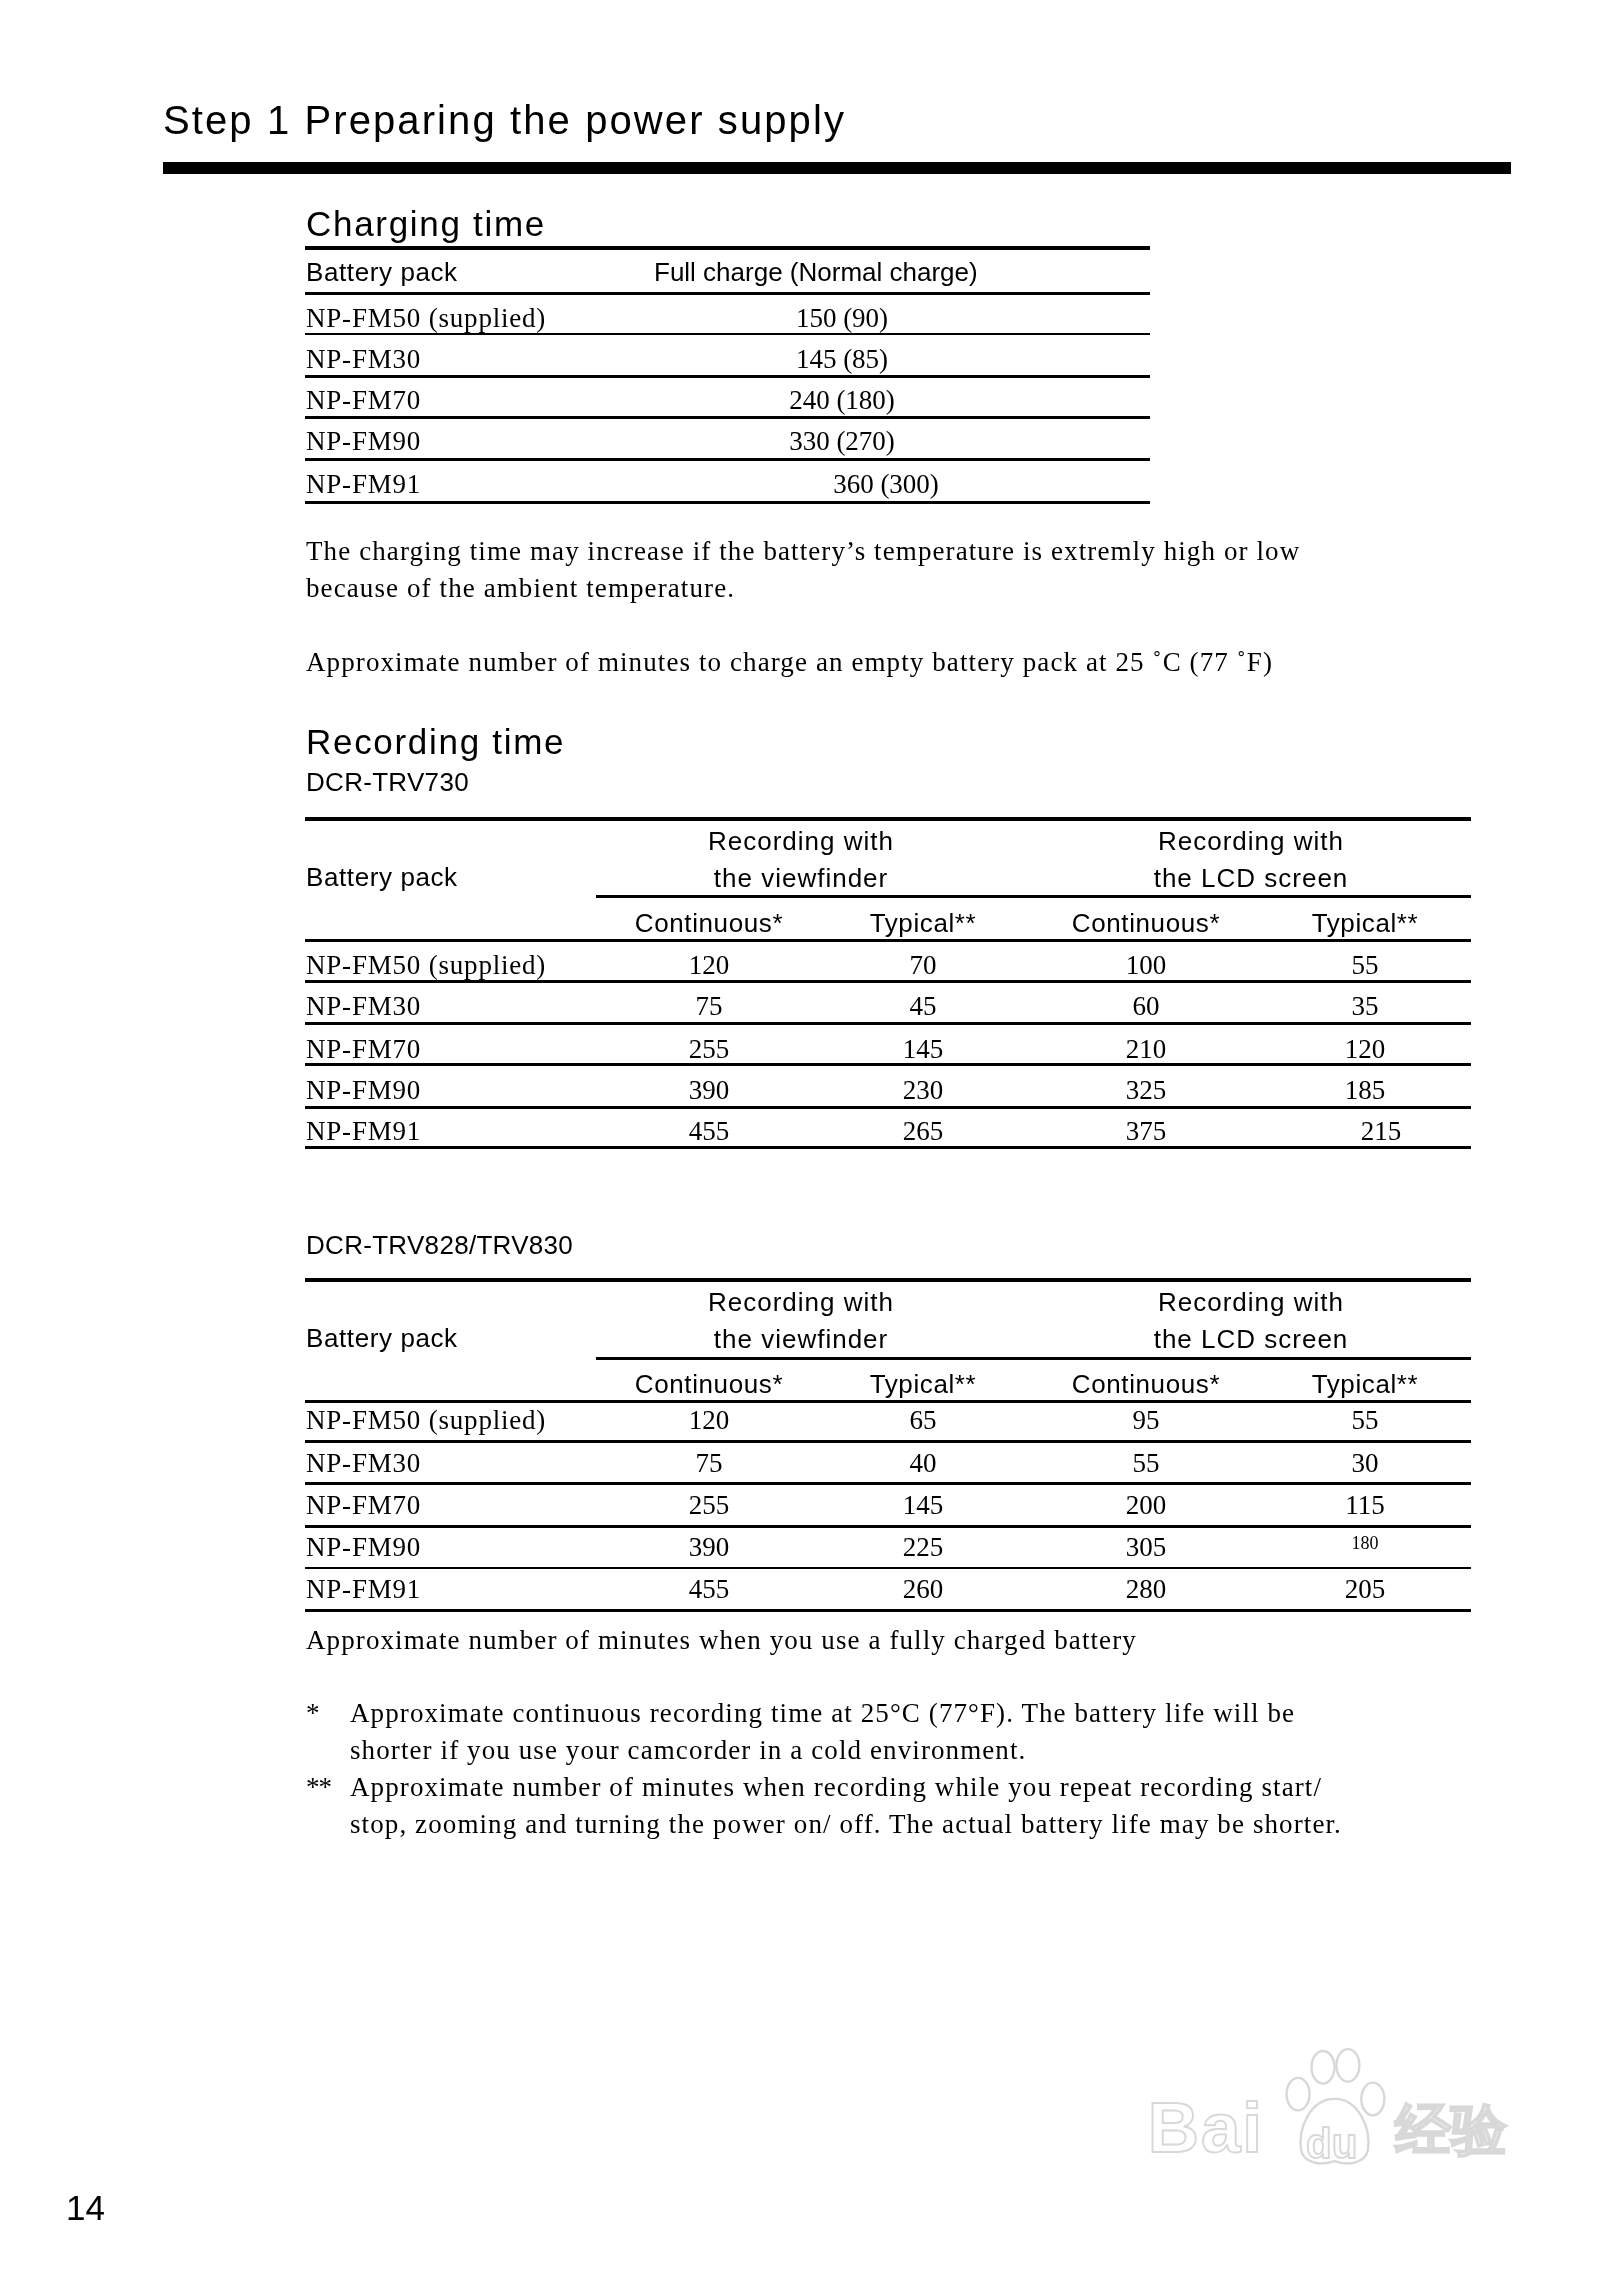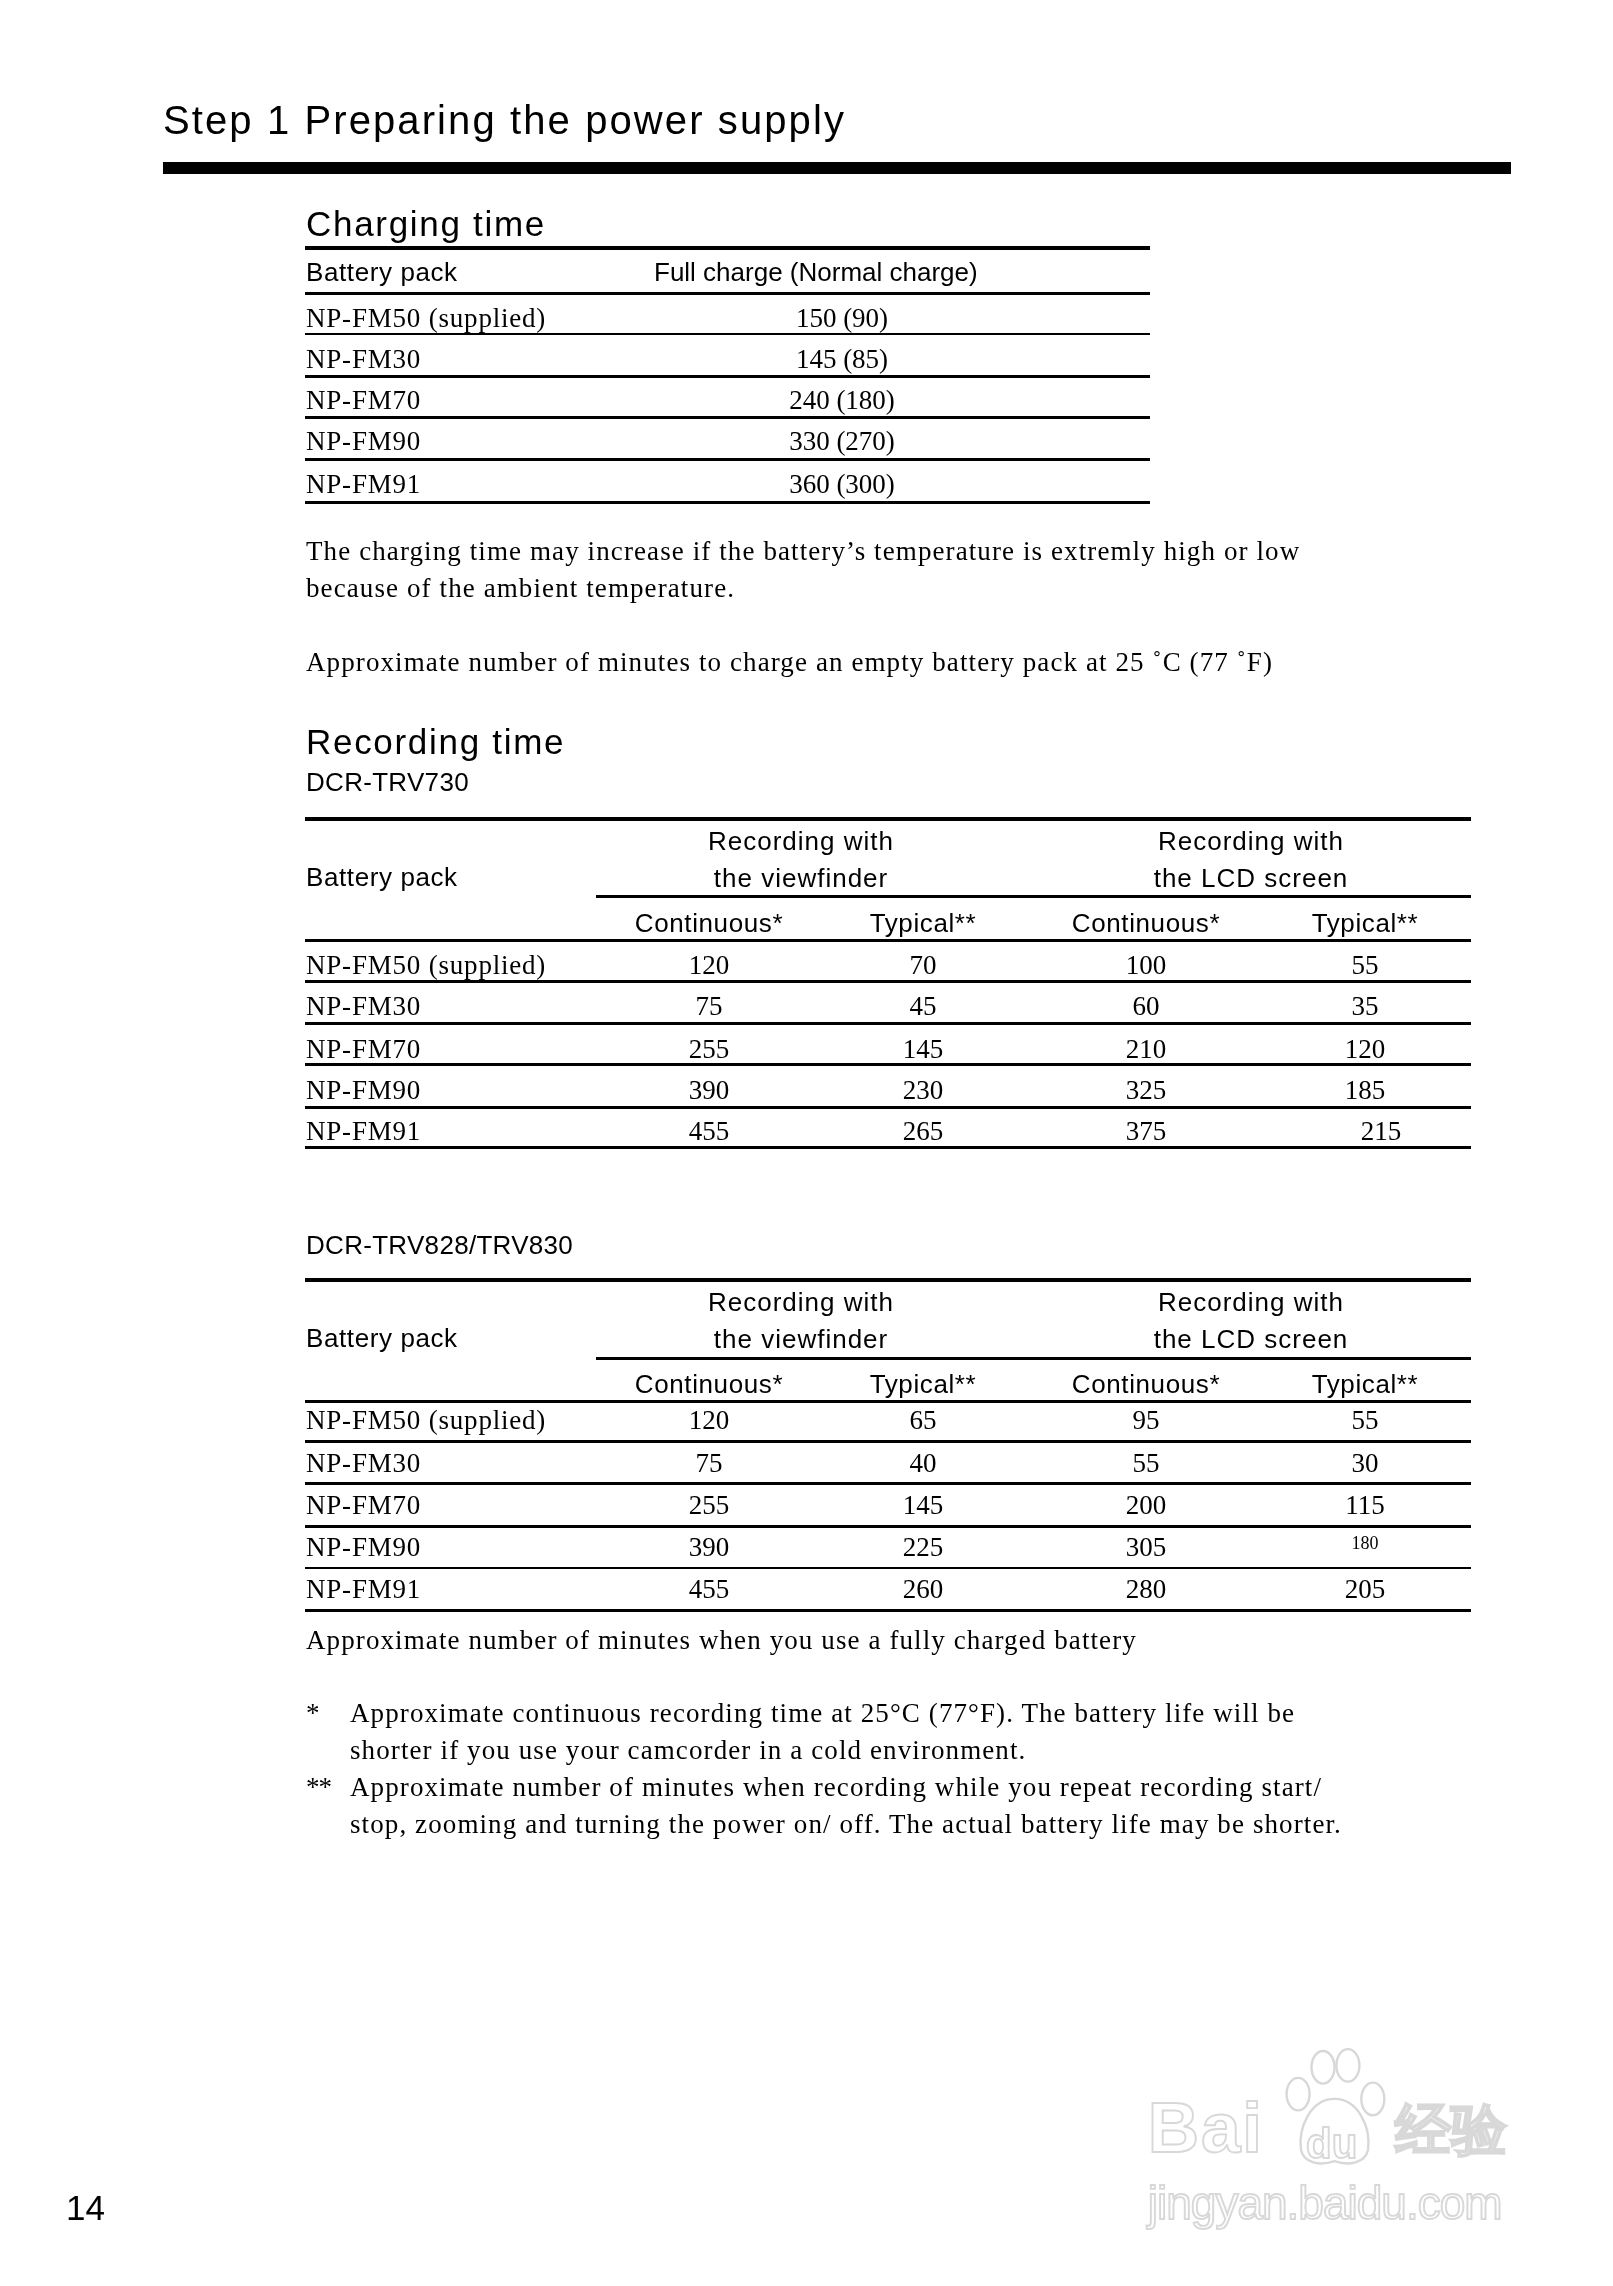--- a/index.html
+++ b/index.html
@@ -52,21 +52,21 @@
 
   <div class="row-text serif" style="left:306px; top:387px; font-size:27px; letter-spacing:0.8px;">NP-FM70</div>
   <div class="row-text serif center" style="left:842px; top:387px; font-size:27px;">240 (180)</div>
   <div class="rule-mid" style="left:305px; top:416px; width:845px;"></div>
 
   <div class="row-text serif" style="left:306px; top:428px; font-size:27px; letter-spacing:0.8px;">NP-FM90</div>
   <div class="row-text serif center" style="left:842px; top:428px; font-size:27px;">330 (270)</div>
   <div class="rule-mid" style="left:305px; top:458px; width:845px;"></div>
 
   <div class="row-text serif" style="left:306px; top:471px; font-size:27px; letter-spacing:0.8px;">NP-FM91</div>
-  <div class="row-text serif center" style="left:842px; top:471px; font-size:27px;">360 (300)</div>
+  <div class="row-text serif center" style="left:886px; top:471px; font-size:27px;">360 (300)</div>
   <div class="rule-mid" style="left:305px; top:501px; width:845px;"></div>
 </div>
 
 <div class="abs serif para" style="left:306px; top:538px;">The charging time may increase if the battery’s temperature is extremly high or low</div>
 <div class="abs serif para" style="left:306px; top:575px;">because of the ambient temperature.</div>
 <div class="abs serif para" style="left:306px; top:649px;">Approximate number of minutes to charge an empty battery pack at 25 ˚C (77 ˚F)</div>
 
 <div class="abs sans section-heading" style="left:306px; top:724px;">Recording time</div>
 
 <div class="abs sans model-label" style="left:306px; top:769px;">DCR-TRV730</div>
@@ -190,15 +190,14 @@
     <g fill="#ffffff" stroke="#d8d8d8" stroke-width="2.5">
       <ellipse cx="48" cy="22" rx="12" ry="17"></ellipse>
       <ellipse cx="74" cy="20" rx="12" ry="17"></ellipse>
       <ellipse cx="22" cy="50" rx="12" ry="17"></ellipse>
       <ellipse cx="100" cy="55" rx="12" ry="17"></ellipse>
       <path d="M60 55 C35 55 22 85 25 108 C28 122 45 125 60 120 C75 125 92 122 95 108 C98 85 85 55 60 55 Z"></path>
     </g>
   </svg>
   <span class="wm-text" style="left:163px; top:77px; font-size:42px;">du</span>
   <span class="wm-text" style="left:252px; top:56px; font-size:56px;">经验</span>
-  <span class="wm-text" style="left:4.8px; top:134px; font-size:46px; letter-spacing:-1px; font-weight:normal;">jingyan.baidu.com</span>
 </div>
 
 
 </body></html>

